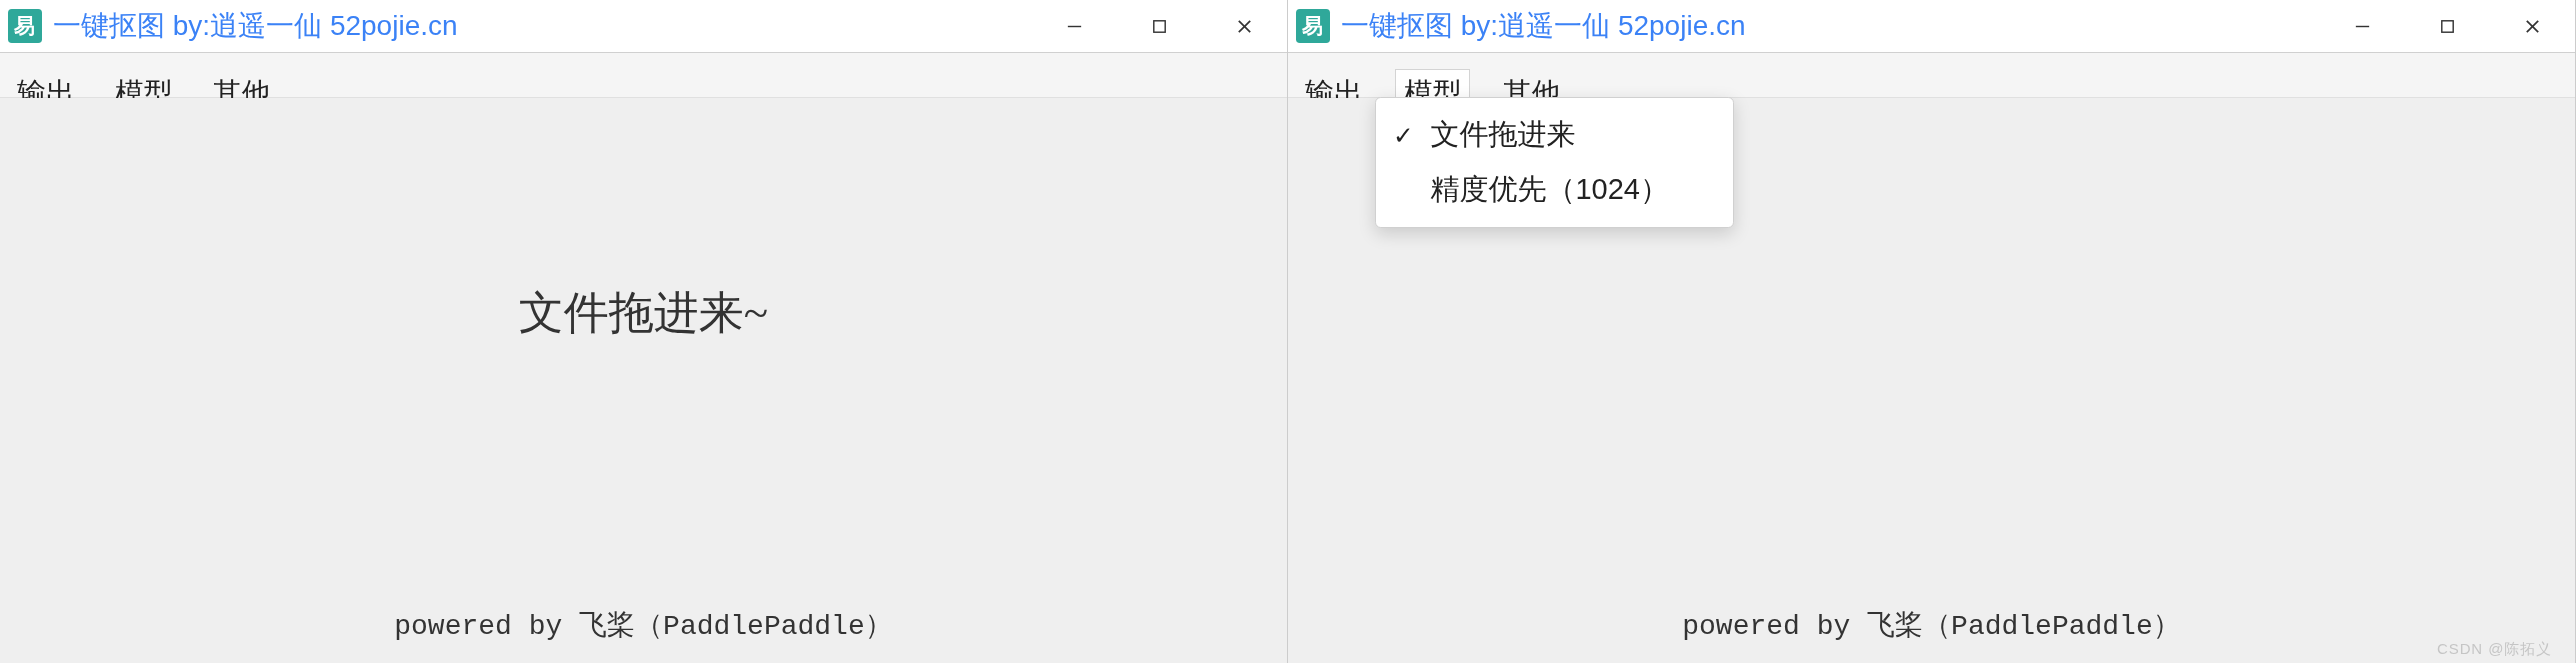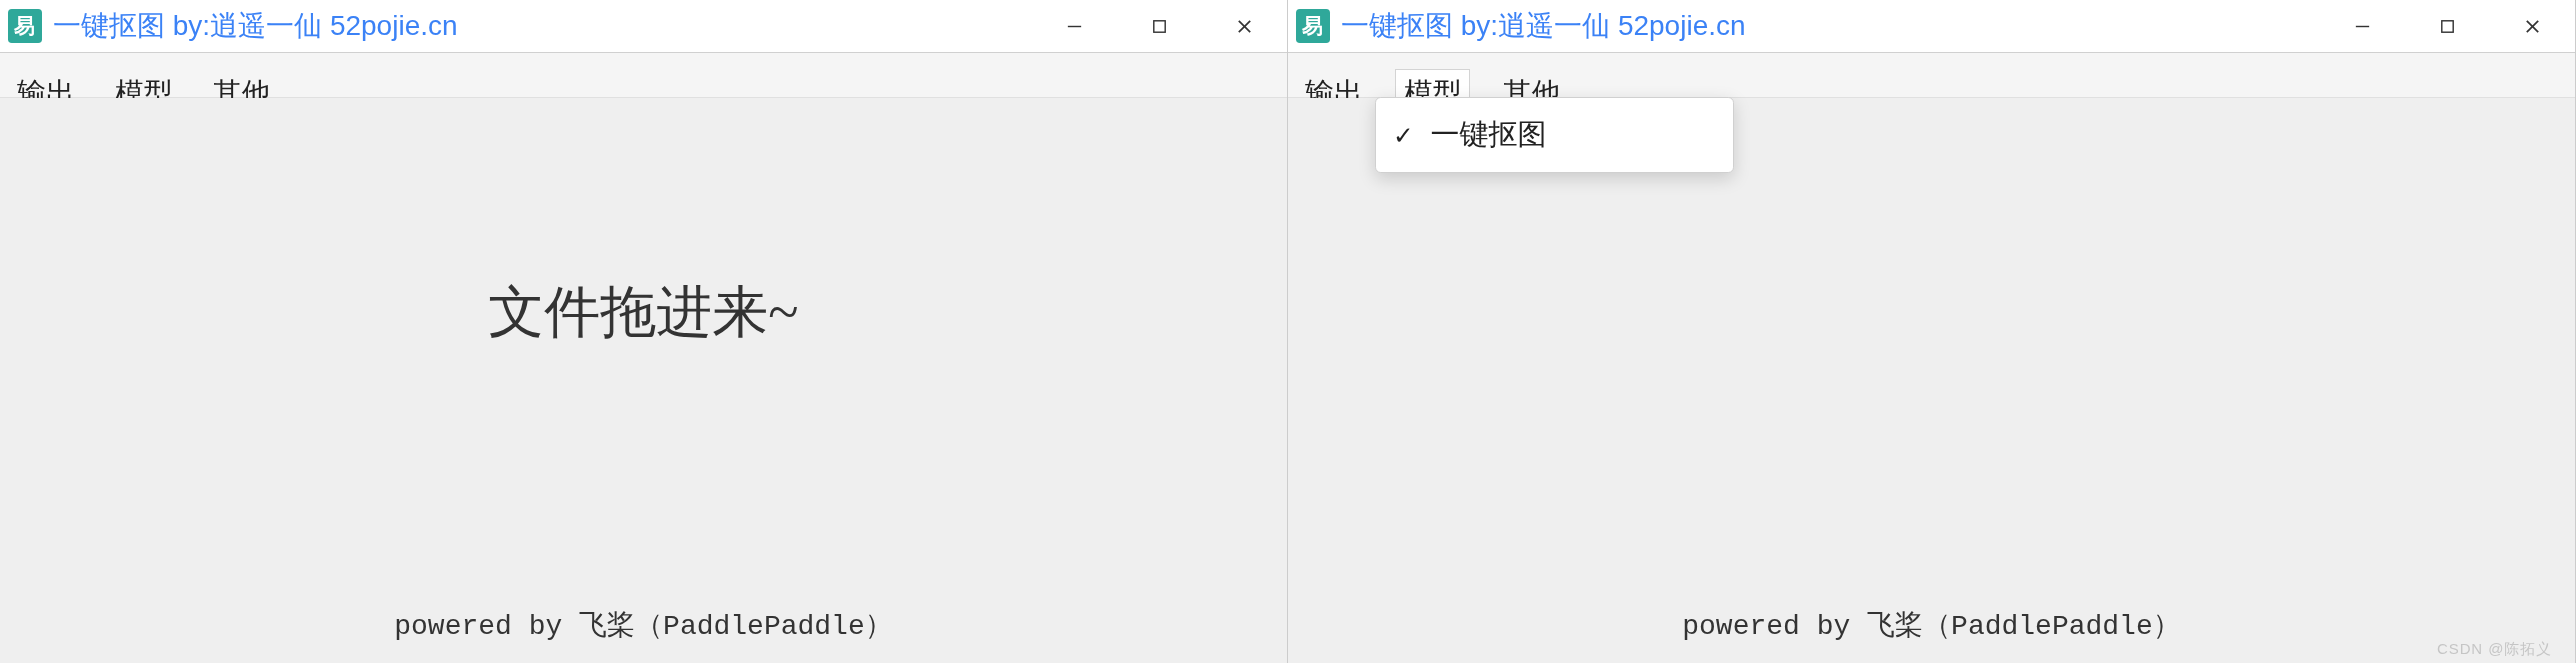--- a/index.html
+++ b/index.html
@@ -88,21 +88,21 @@
     position: relative;
     display: flex;
     flex-direction: column;
   }
   .drop-hint {
     position: absolute;
     top: 38%;
     left: 50%;
     transform: translate(-50%, -50%);
     font-family: "SimSun","STSong", serif;
-    font-size: 56px;
+    font-size: 45px;
     color: #333;
     white-space: nowrap;
   }
   .footer {
     position: absolute;
     bottom: 19px;
     width: 100%;
     text-align: center;
     font-family: "SimSun","Courier New", monospace;
     font-size: 28px;
@@ -204,21 +204,25 @@
     </div>
   </div>
   <div class="menubar">
     <div class="menu-item">输出</div>
     <div class="menu-item open">模型</div>
     <div class="menu-item">其他</div>
 
     <div class="dropdown">
       <div class="dropdown-item">
         <span class="check-slot">✓</span>
-        <span>一键抠图</span>
+        <span>文件拖进来</span>
+      </div>
+      <div class="dropdown-item">
+        <span class="check-slot"></span>
+        <span>精度优先（1024）</span>
       </div>
     </div>
   </div>
   <div class="content">
     <div class="footer">powered by 飞桨（PaddlePaddle）</div>
     <div class="watermark">CSDN @陈拓义</div>
   </div>
 </div>
 
 

